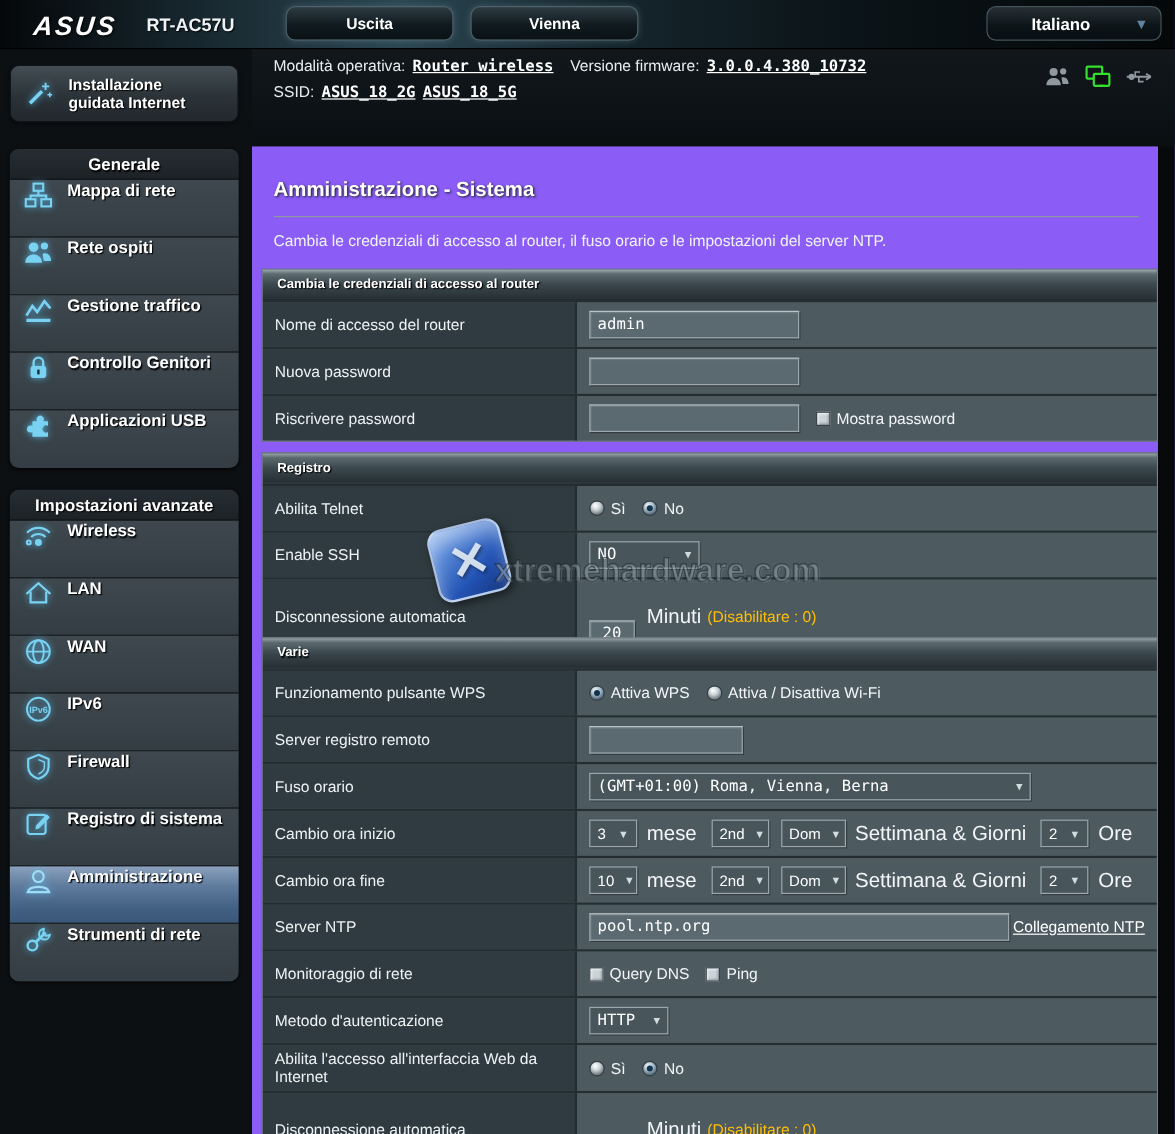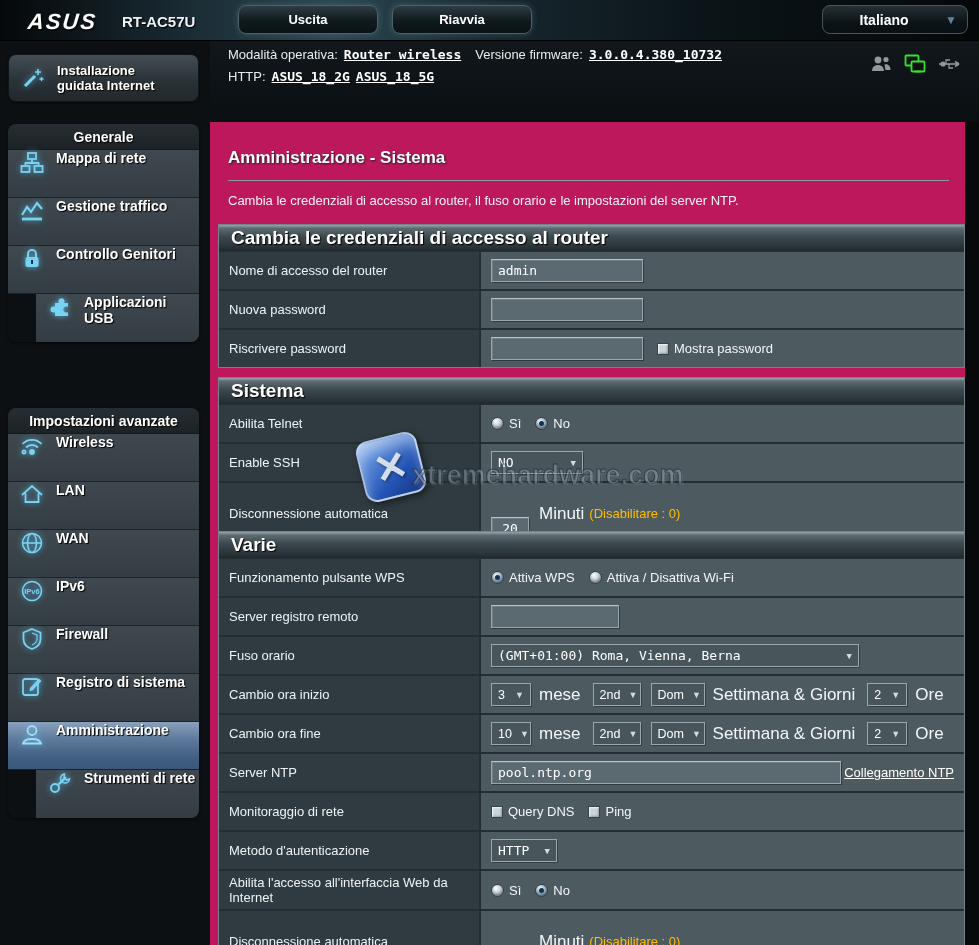--- a/index.html
+++ b/index.html
@@ -63,21 +63,21 @@
     height:26px; line-height:26px; text-align:center;
     background:linear-gradient(180deg,#272e33,#1c2226);
     font-size:14px; font-weight:bold; color:#fff; text-shadow:1px 1px 1px #000;
     border-bottom:1px solid #14181b;
   }
   .side-item {
     height:48px; display:flex; align-items:flex-start; cursor:pointer;
     background:linear-gradient(180deg,#3e484e,#333d43);
     border-bottom:1px solid #1c2327;
   }
-  .side-item:last-child { border-bottom:none;margin-left:28px; }
+  .side-item:last-child { border-bottom:none; }
   .side-item .label { font-size:14px; font-weight:bold; color:#fff; text-shadow:1px 1px 1px #000; line-height:16px; width:130px; }
   .side-item.active { background:linear-gradient(180deg,#8ba1bd 0%,#5f7b9d 35%,#416082 75%,#3a577a 100%); }
 
   
   .header-strip {
     position:absolute; left:210px; top:41px; width:769px; height:81px;
     background:linear-gradient(180deg,#11171b,#0a0f12);
   }
   .hdr-line { position:absolute; left:18px; font-size:13px; color:#e8edf0; white-space:nowrap; }
   .hdr-line1 { top:6px; }
@@ -96,53 +96,53 @@
     height:35px; line-height:35px; padding:0 15px;
     background:linear-gradient(180deg,#2b363c 0%,#192126 70%,#141b20 100%);
     border:1px solid #3d4a51; border-bottom:none;
     border-radius:7px 7px 0 0;
     font-size:13.5px; color:#eaeff1; cursor:pointer; white-space:nowrap;
     text-shadow:1px 1px 1px #000;
   }
   .tab.active { background:#4c5a60; border-color:#5c6a70; }
 
   
-  .content { position:absolute; left:210px; top:122px; width:755px; height:823px; background:#be185d; }
+  .content { position:absolute; left:210px; top:122px; width:755px; height:823px; background:#8b5cf6; }
   .page-title { position:absolute; left:18px; top:26px; font-size:17px; font-weight:bold; color:#fff; text-shadow:1px 1px 2px #1a2226; }
   .title-rule { position:absolute; left:18px; top:58px; width:721px; height:1px; background:#8c989d; }
   .page-desc { position:absolute; left:18px; top:71px; font-size:13px; color:#f0f4f6; }
 
   .tbl { position:absolute; left:8px; width:747px; border:1px solid #76838a; background:#4d5a60; }
   .tbl-1 { top:102px; }
   .tbl-2 { top:255px; }
   .tbl-3 { top:409px; }
   .tbl-hd {
     height:25px; line-height:25px; padding-left:12px;
-    font-size:19px; font-weight:bold; color:#fff; text-shadow:1px 1px 1px #000;
+    font-size:11px; font-weight:bold; color:#fff; text-shadow:1px 1px 1px #000;
     background:linear-gradient(180deg,#98a4a9 0%,#5d6a70 14%,#3c494f 48%,#262f34 100%);
     border-bottom:1px solid #222b2f;
   }
   .row { display:flex; min-height:39px; border-top:2px solid #242d31; }
   .row:first-of-type { border-top:none; }
   .cell-l {
     width:262px; flex:0 0 262px; background:#2f3b40;
     border-right:2px solid #242d31;
     display:flex; align-items:center; padding:4px 10px;
     font-size:13px; color:#eef3f5;
   }
   .cell-r { flex:1; display:flex; align-items:center; padding:4px 10px; background:#4d5a60; }
 
   
   .txt {
     height:23px; background:#5b6a70; color:#fff;
     border:1px solid #9ba7ac; border-top-color:#bac4c8;
     box-shadow:1px 1px 0 rgba(0,0,0,.35), inset 1px 1px 1px rgba(255,255,255,.14);
     font-family:"DejaVu Sans Mono", monospace; font-size:13px; padding:0 6px;
   }
-  .w165 { width:152px; } .w128 { width:128px; } .w350 { width:350px; }
+  .w165 { width:175px; } .w128 { width:128px; } .w350 { width:350px; }
   .wnum { width:38px; text-align:center;margin-top:30px; }
 
   .select {
     height:23px; background:#48565c; color:#fff;
     border:1px solid #9ba7ac;
     box-shadow:1px 1px 0 rgba(0,0,0,.3);
     display:inline-flex; align-items:center; justify-content:space-between;
     font-size:12.5px; padding:0 6px; cursor:pointer; white-space:nowrap;
   }
   .select.mono { font-family:"DejaVu Sans Mono", monospace; font-size:13px; }
@@ -195,21 +195,21 @@
 
   svg { display:block; }
 </style>
 </head>
 <body>
 
 <div class="banner">
   <div class="asus-logo">ASUS</div>
   <div class="model">RT-AC57U</div>
   <div class="top-btn btn-uscita">Uscita</div>
-  <div class="top-btn btn-riavvia">Riavvia</div>
+  <div class="top-btn btn-riavvia">Vienna</div>
   <div class="lang-btn">
     <span class="lbl">Italiano</span>
     <span class="arr">▼</span>
   </div>
 </div>
 
 <div class="sidebar">
 
   <div class="wizard-btn">
     <span class="icon-box">
@@ -230,20 +230,31 @@
           <rect x="9" y="3" width="8" height="6"></rect>
             <rect x="2.5" y="16" width="8" height="6"></rect>
             <rect x="15.5" y="16" width="8" height="6"></rect>
           <path d="M13 9 v4 M6.5 16 v-3 h13 v3"></path>
         </svg>
       </span>
       <span class="label">Mappa di rete</span>
     </div>
     <div class="side-item">
       <span class="icon-box">
+        <svg width="26" height="26" viewBox="0 0 26 26" fill="#79d2f2">
+          <circle cx="9" cy="8" r="4"></circle>
+            <path d="M2 21 c0-5 4-7 7-7 s7 2 7 7 z"></path>
+          <circle cx="18" cy="7" r="3"></circle>
+            <path d="M16.5 13.5 c4-1.5 7 1.5 7 6 h-6 z"></path>
+        </svg>
+      </span>
+      <span class="label">Rete ospiti</span>
+    </div>
+    <div class="side-item">
+      <span class="icon-box">
         <svg width="26" height="26" viewBox="0 0 26 26" fill="none" stroke="#79d2f2" stroke-width="2.2">
           <polyline points="3,17 8,9 12,14 18,5 23,11"></polyline>
           <line x1="3" y1="21" x2="23" y2="21" stroke-width="2.8"></line>
         </svg>
       </span>
       <span class="label">Gestione traffico</span>
     </div>
     <div class="side-item">
       <span class="icon-box">
         <svg width="26" height="26" viewBox="0 0 26 26">
@@ -344,21 +355,21 @@
       <span class="label">Strumenti di rete</span>
     </div>
   </div>
 </div>
 
 <div class="header-strip">
   <div class="hdr-line hdr-line1">
     <span>Modalità operativa:</span><span class="hdr-link">Router wireless</span><span class="hdr-sep"></span><span>Versione firmware:</span><span class="hdr-link">3.0.0.4.380_10732</span>
   </div>
   <div class="hdr-line hdr-line2">
-    <span>HTTP:</span><span class="hdr-link">ASUS_18_2G</span><span class="hdr-link">ASUS_18_5G</span>
+    <span>SSID:</span><span class="hdr-link">ASUS_18_2G</span><span class="hdr-link">ASUS_18_5G</span>
   </div>
   <div class="status-icons">
     <span class="sicon">
       <svg width="24" height="22" viewBox="0 0 24 22" fill="#8f999e">
         <circle cx="9" cy="7" r="3.4"></circle>
           <path d="M3 18 c0-4.5 3.5-6 6-6 s6 1.5 6 6 z"></path>
         <circle cx="17" cy="6.5" r="2.6"></circle>
           <path d="M15.5 11.5 c3.5-1 6 1.5 6 5.5 h-5 z"></path>
       </svg>
     </span>
@@ -409,21 +420,21 @@
         </div>
       <div class="cell-r">
         <input class="txt w165" type="password" value="" style="">
         <span class="checkbox" style="margin-left:14px;"></span>
         <span class="clabel">Mostra password</span>
       </div>
     </div>
   </div>
 
   <div class="tbl tbl-2">
-    <div class="tbl-hd">Sistema</div>
+    <div class="tbl-hd">Registro</div>
     <div class="row">
       <div class="cell-l">
           <span>Abilita Telnet</span>
         </div>
       <div class="cell-r">
         <span class="radio"></span>
         <span class="rlabel">Sì</span>
         <span class="radio checked"></span>
         <span class="rlabel last">No</span>
       </div>

